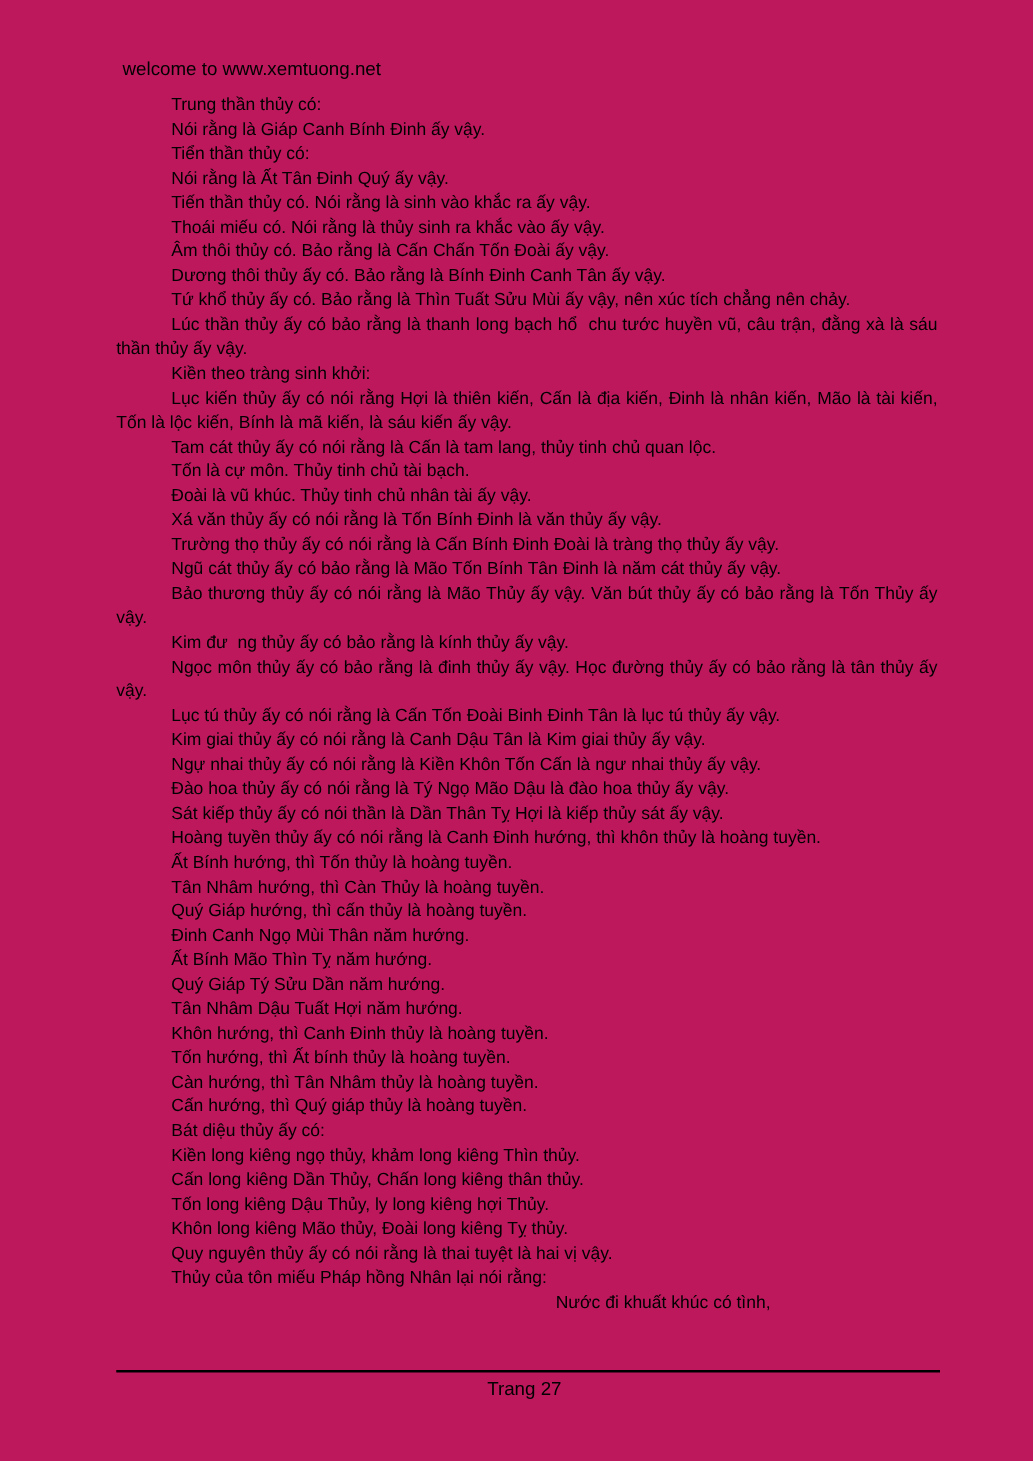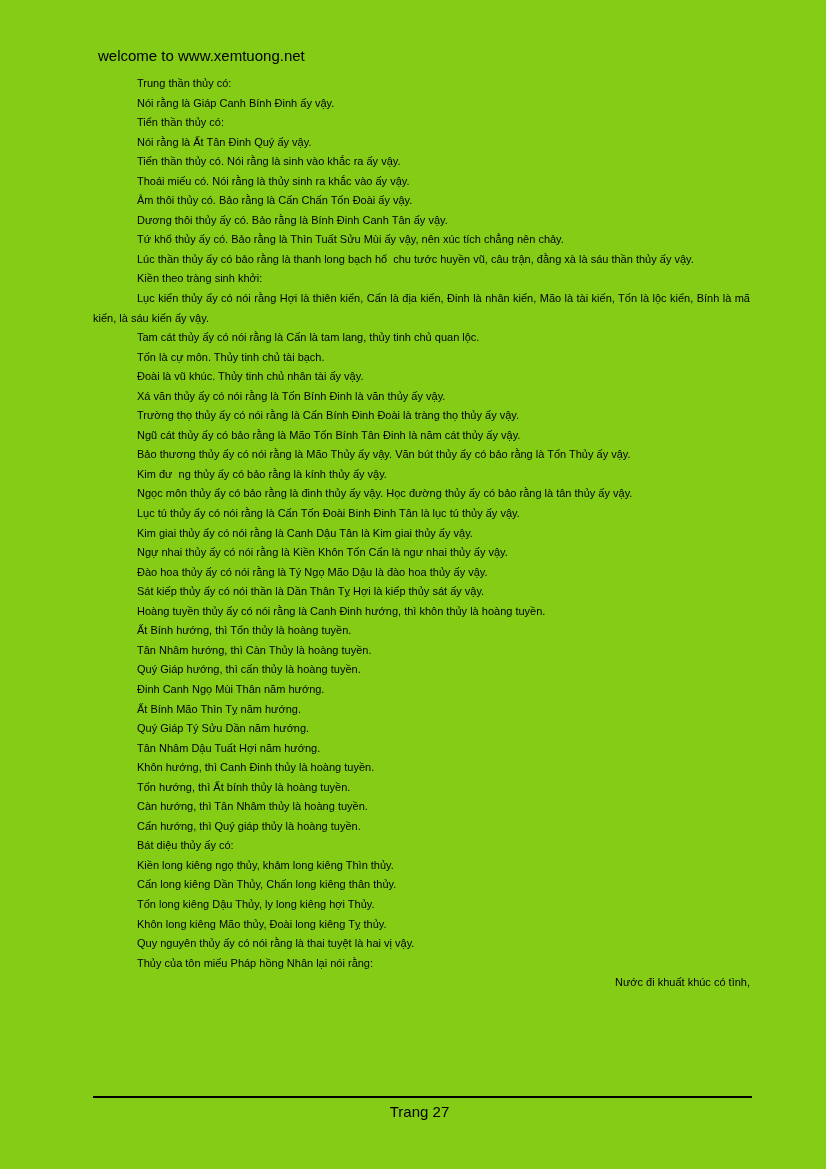--- a/index.html
+++ b/index.html
@@ -4,42 +4,42 @@
 <style>
   html, body { margin: 0; padding: 0; }
   body {
     width: 826px; height: 1169px;
     background: #ffffff;
     position: relative;
     font-family: "Liberation Sans", sans-serif;
     color: #000000;
     overflow: hidden;
   }
-  .page { position: absolute; inset: 0; background: #84cc16; }
+  .page { position: absolute; inset: 0; background: #be185d; }
   .site-header {
     position: absolute;
     left: 98px; top: 47px;
     font-size: 15px;
     line-height: 18px;
     white-space: nowrap;
   }
   .content {
     position: absolute;
     left: 93px; top: 74px;
     width: 657px;
-    font-size: 11px;
+    font-size: 14px;
     line-height: 19.55px;
     text-align: justify;
   }
   .content p {
     margin: 0; padding: 0;
     text-indent: 44px;
   }
   .content p.verse {
-    text-align: right;
+    text-align: center;
     text-indent: 218px;
   }
   .footer-rule {
     position: absolute;
     left: 93px; top: 1096px;
     width: 659px; height: 0;
     border-top: 2px solid #000000;
   }
   .footer-text {
     position: absolute;

